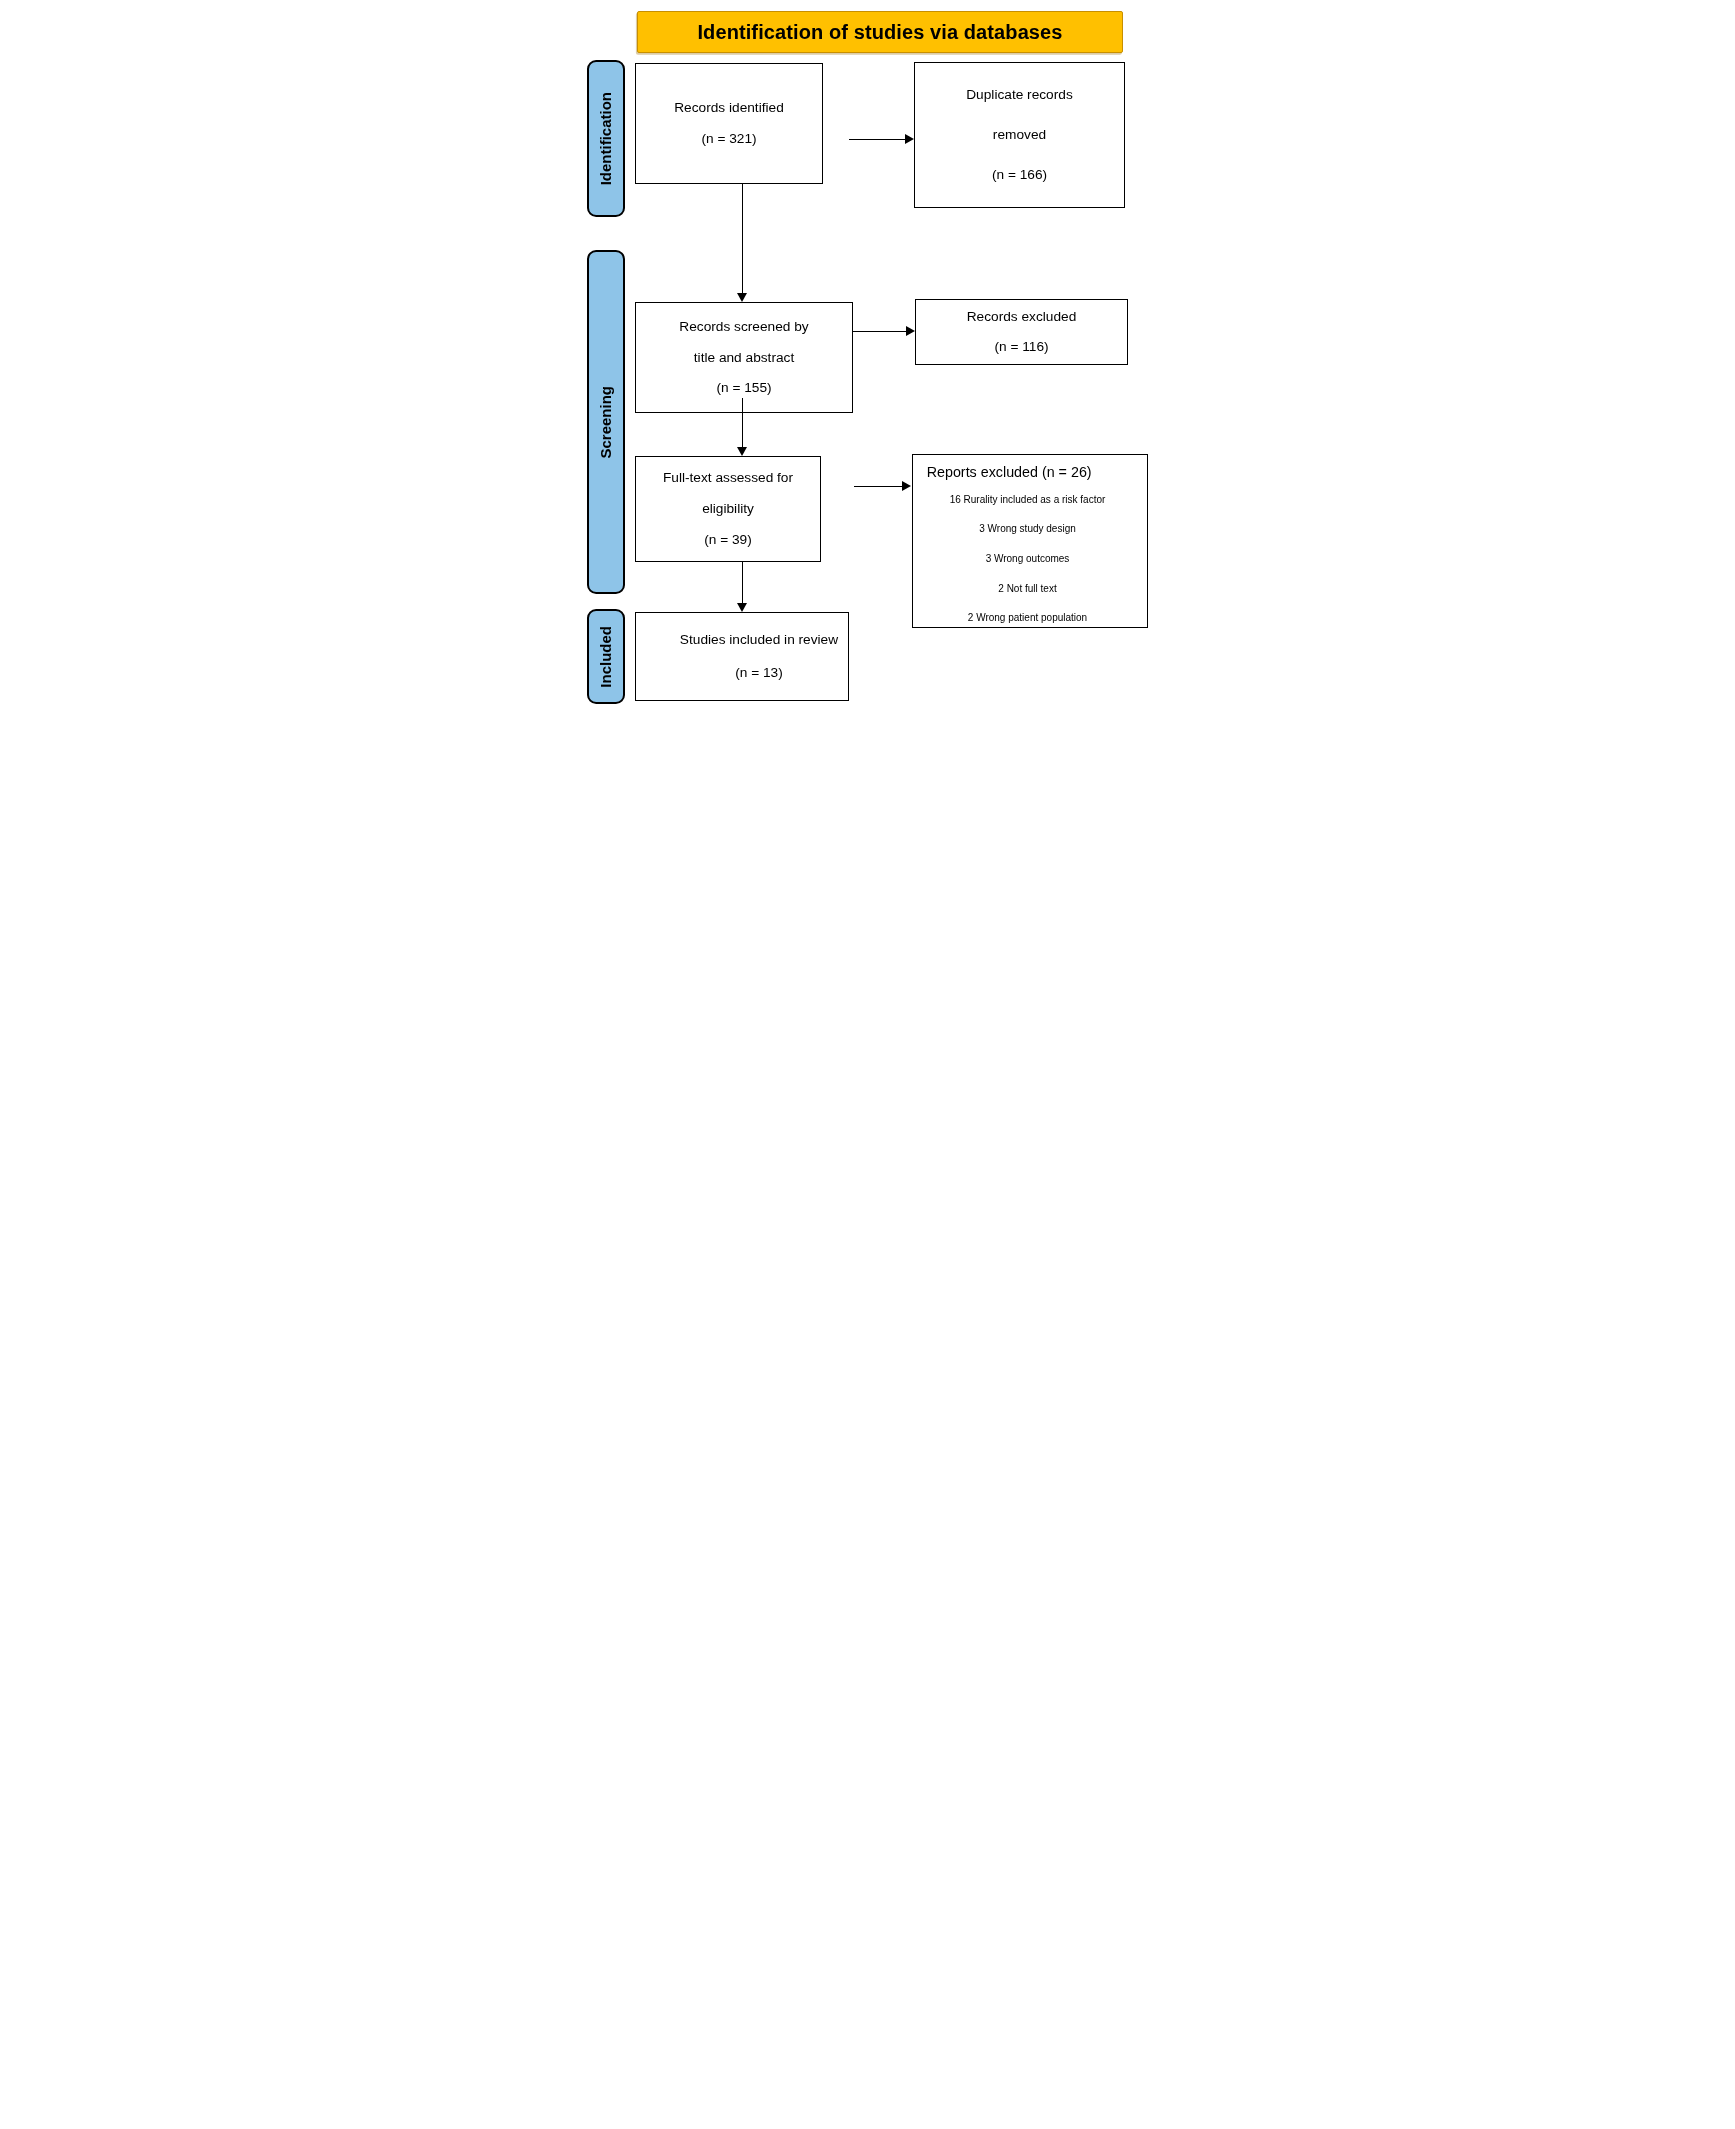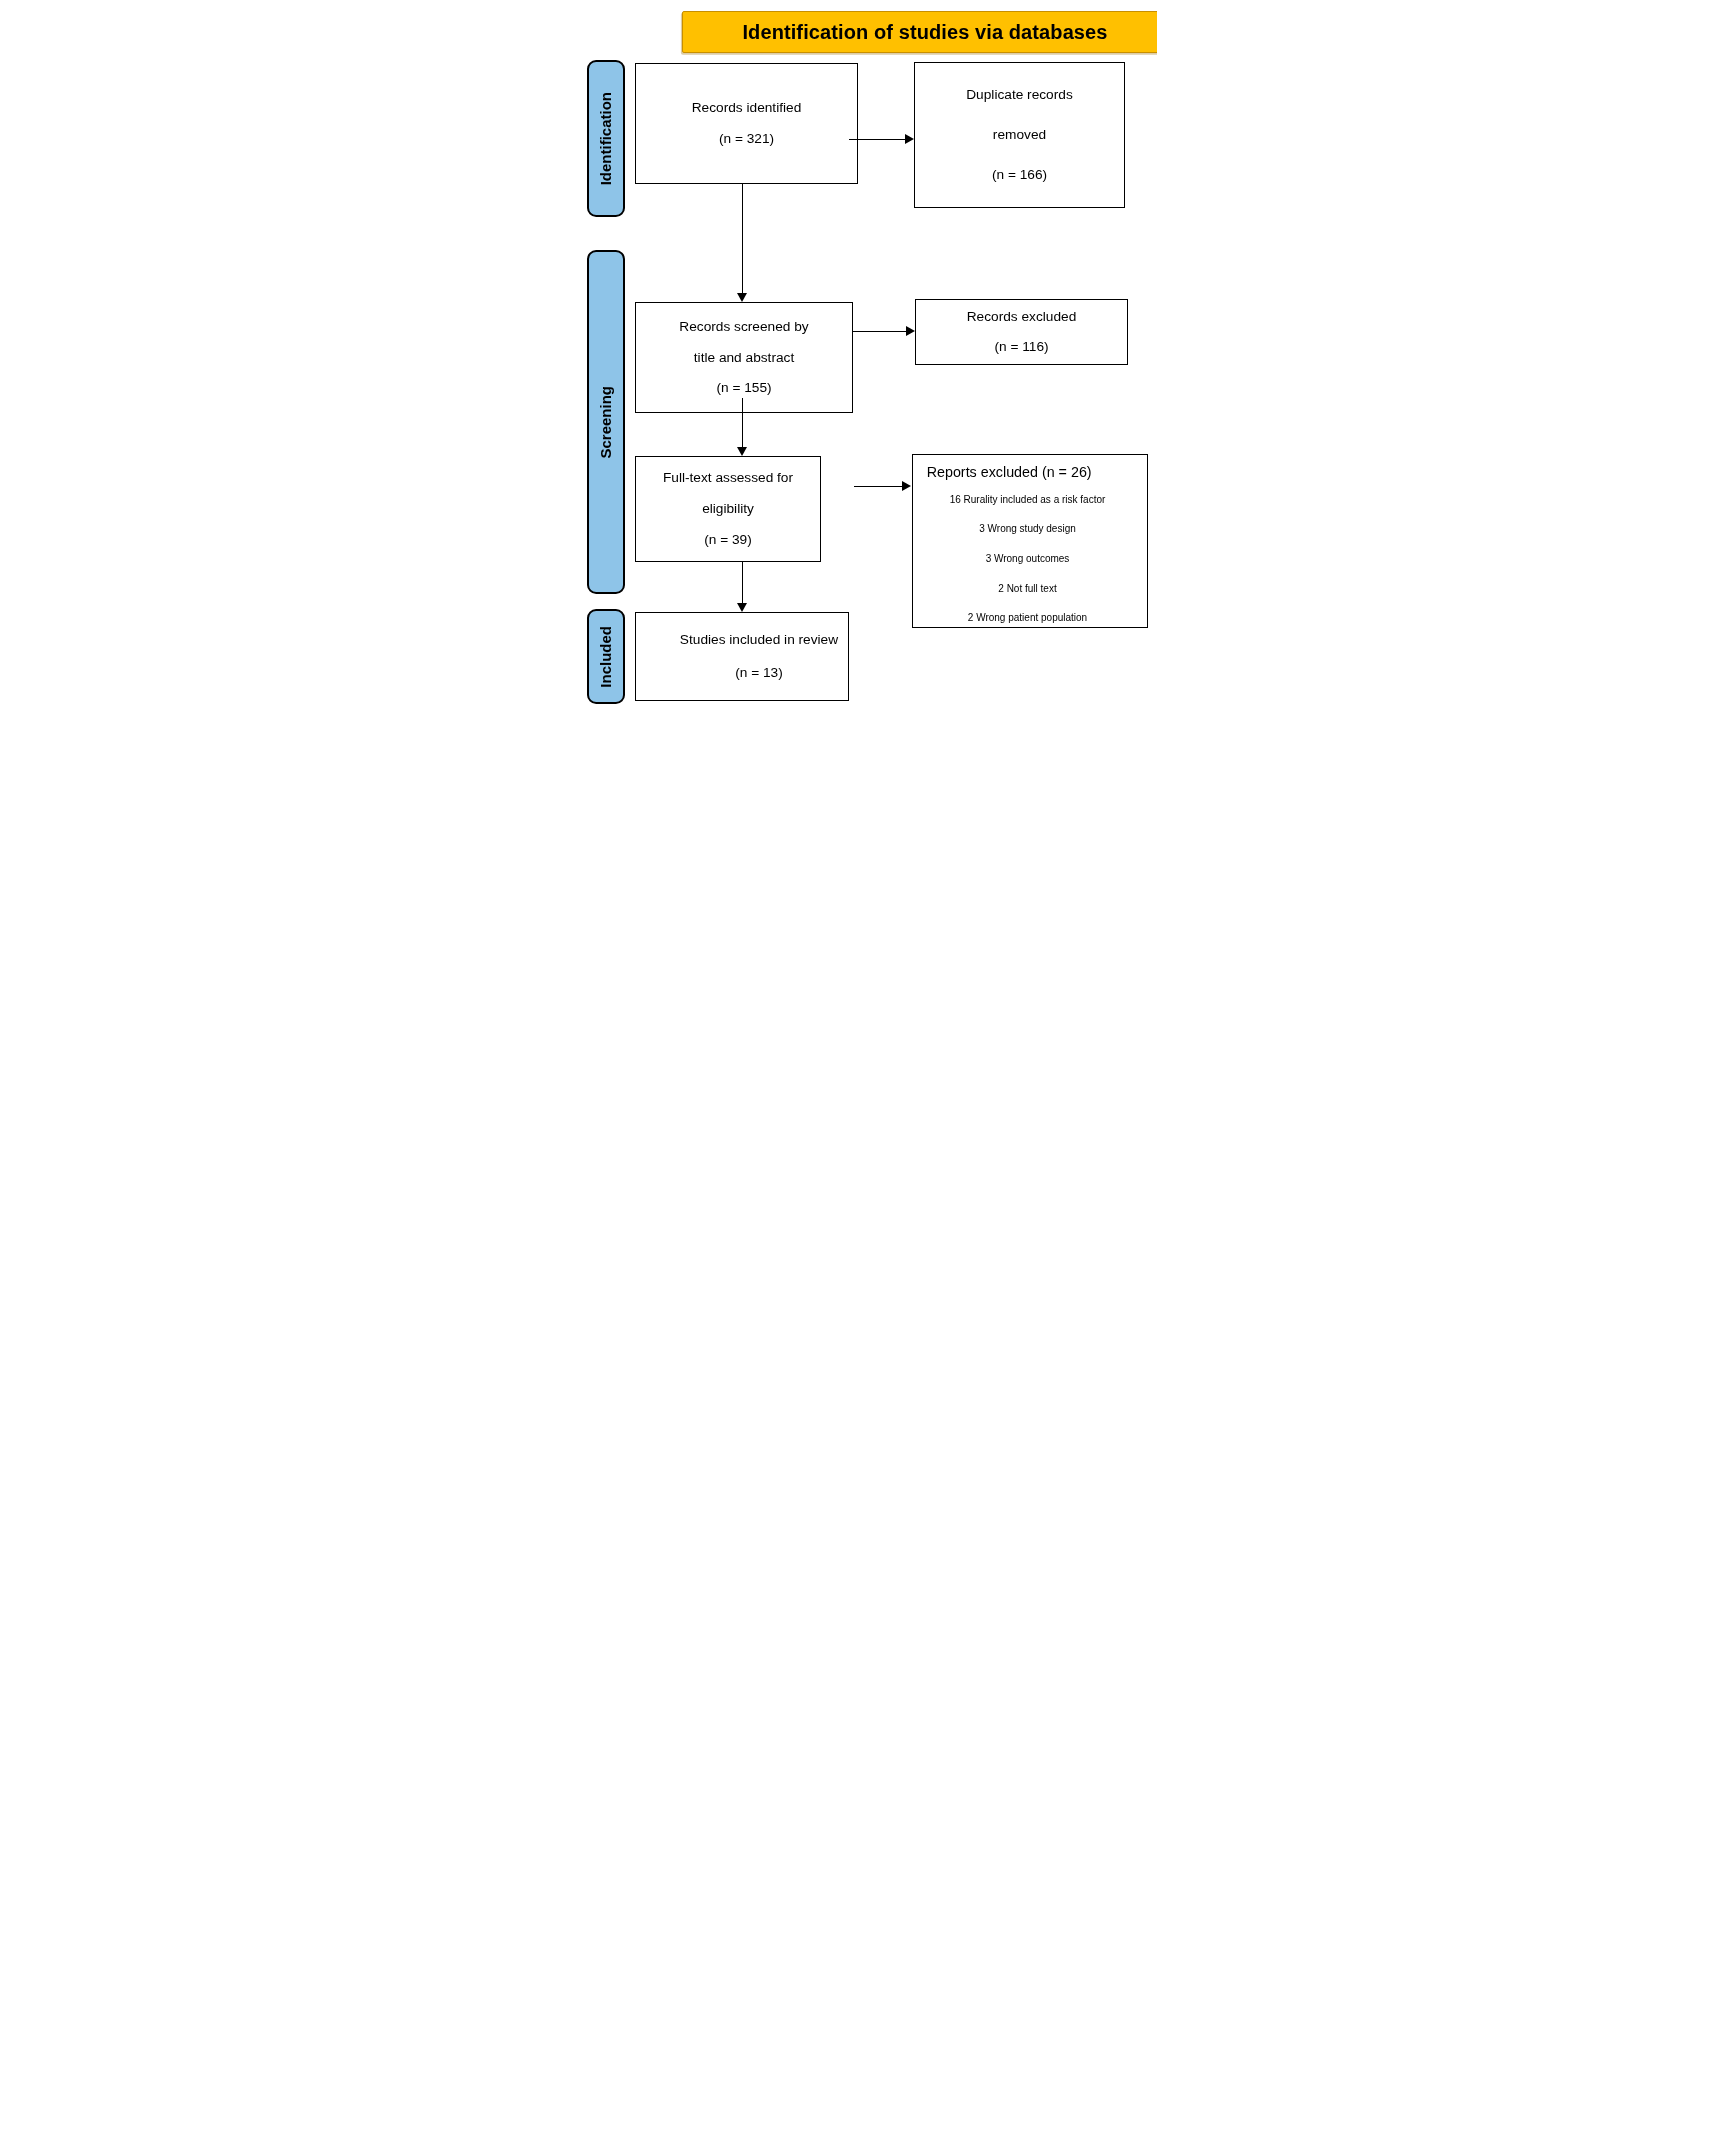--- a/index.html
+++ b/index.html
@@ -12,42 +12,41 @@
   html,body{background:var(--background);}
   body{font-family:"Liberation Sans",sans-serif;color:var(--text);}
   .canvas{position:relative;width:579px;height:710px;background:var(--background);margin:0 auto;overflow:hidden;}
 
   .title-banner{
     position:absolute;left:59px;top:11px;width:486px;height:42px;
     background:var(--title-fill);border:1.7px solid var(--title-border);border-radius:2px;
     display:flex;align-items:center;justify-content:center;
     font-size:20px;font-weight:bold;letter-spacing:0.1px;
     box-shadow:-1.1px 1.7px 0 rgba(155,110,0,0.35);
-    margin-left:45px;
   }
 
   .stage-bar{
     position:absolute;left:8.6px;width:38px;
     background:var(--stage-fill);border:2.3px solid var(--stage-border);border-radius:9.1px;
     display:flex;align-items:center;justify-content:center;
   }
   .stage-bar .stage-label{
     writing-mode:vertical-rl;transform:rotate(180deg);
     font-size:15px;font-weight:bold;white-space:nowrap;
   }
   .stage-identification{top:60px;height:157px;}
   .stage-screening{top:250px;height:344px;}
   .stage-included{top:609px;height:95px;}
 
   .flow-box{
     position:absolute;background:var(--background);border:1.7px solid var(--box-border);
     display:flex;flex-direction:column;align-items:center;justify-content:center;
     text-align:center;font-size:13.7px;line-height:16px;
   }
-  .box-records-identified{left:57px;top:63px;width:223px;height:121px;gap:15px;}
+  .box-records-identified{left:57px;top:63px;width:188px;height:121px;gap:15px;}
   .box-duplicates-removed{left:336px;top:62px;width:211px;height:146px;gap:24px;}
   .box-records-screened{left:57px;top:302px;width:218px;height:111px;gap:14.3px;}
   .box-records-excluded{left:337px;top:299px;width:213px;height:66px;gap:14.3px;}
   .box-fulltext-assessed{left:57px;top:456px;width:186px;height:106px;gap:15.4px;}
   .box-studies-included{left:57px;top:612px;width:214px;height:89px;gap:16.6px;padding-left:34px;}
 
   .box-reports-excluded{
     position:absolute;left:334px;top:454px;width:236px;height:174px;
     background:var(--background);border:1.7px solid var(--box-border);
     padding:9.1px 10.3px 6.9px 13.7px;display:flex;flex-direction:column;align-items:flex-start;

